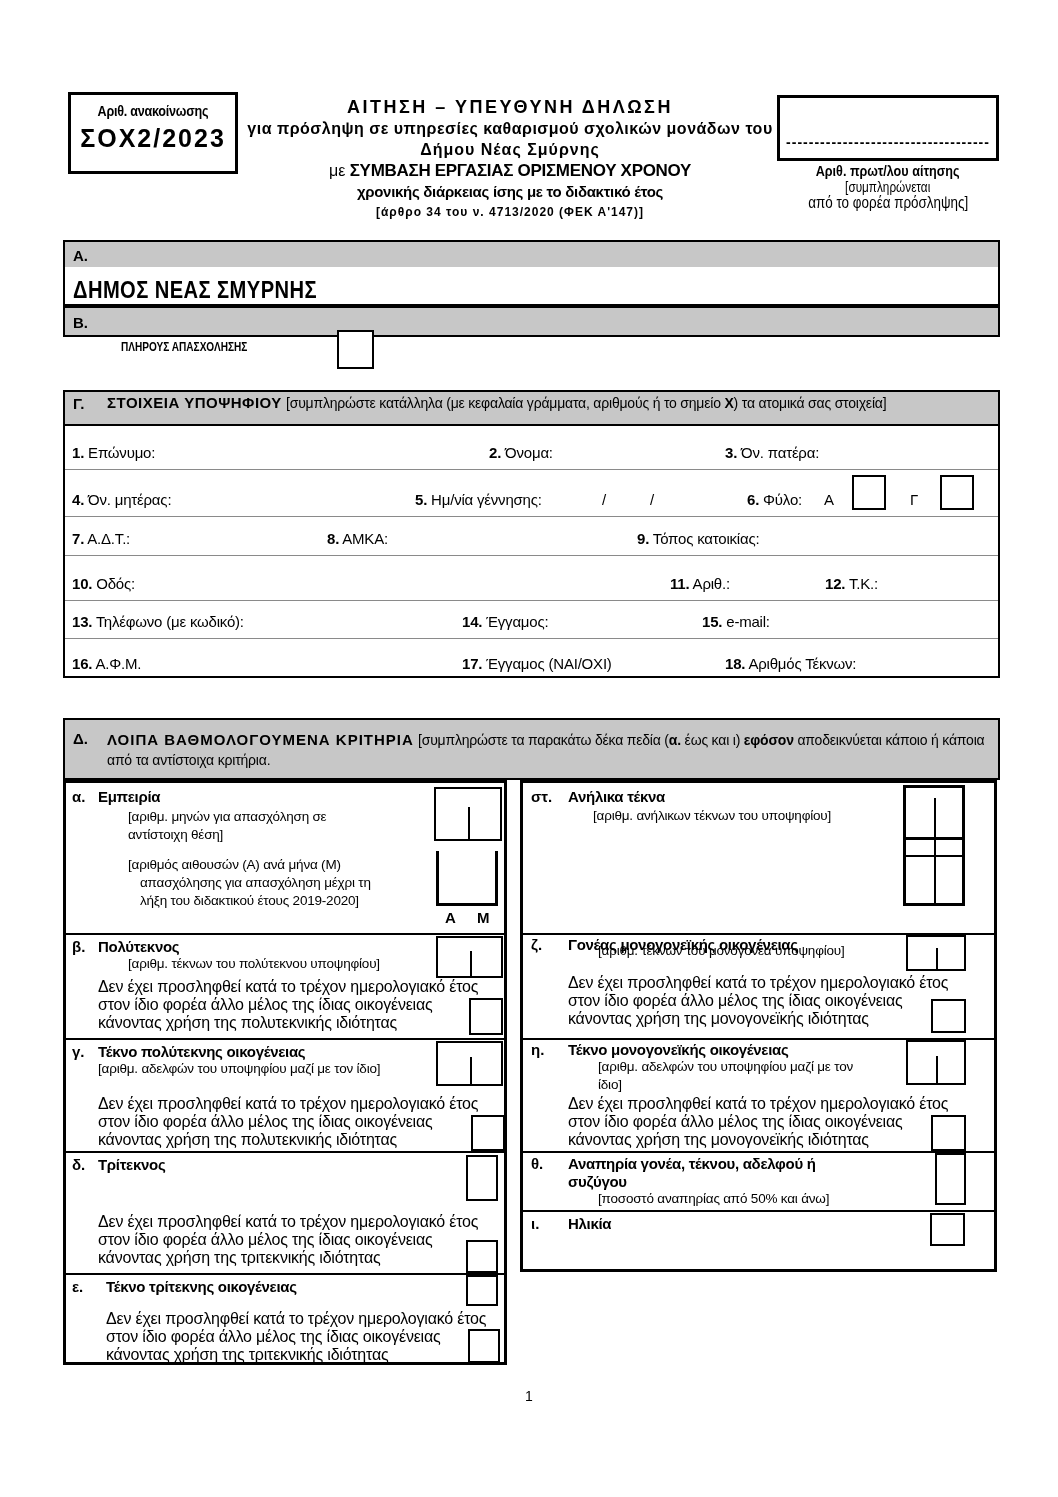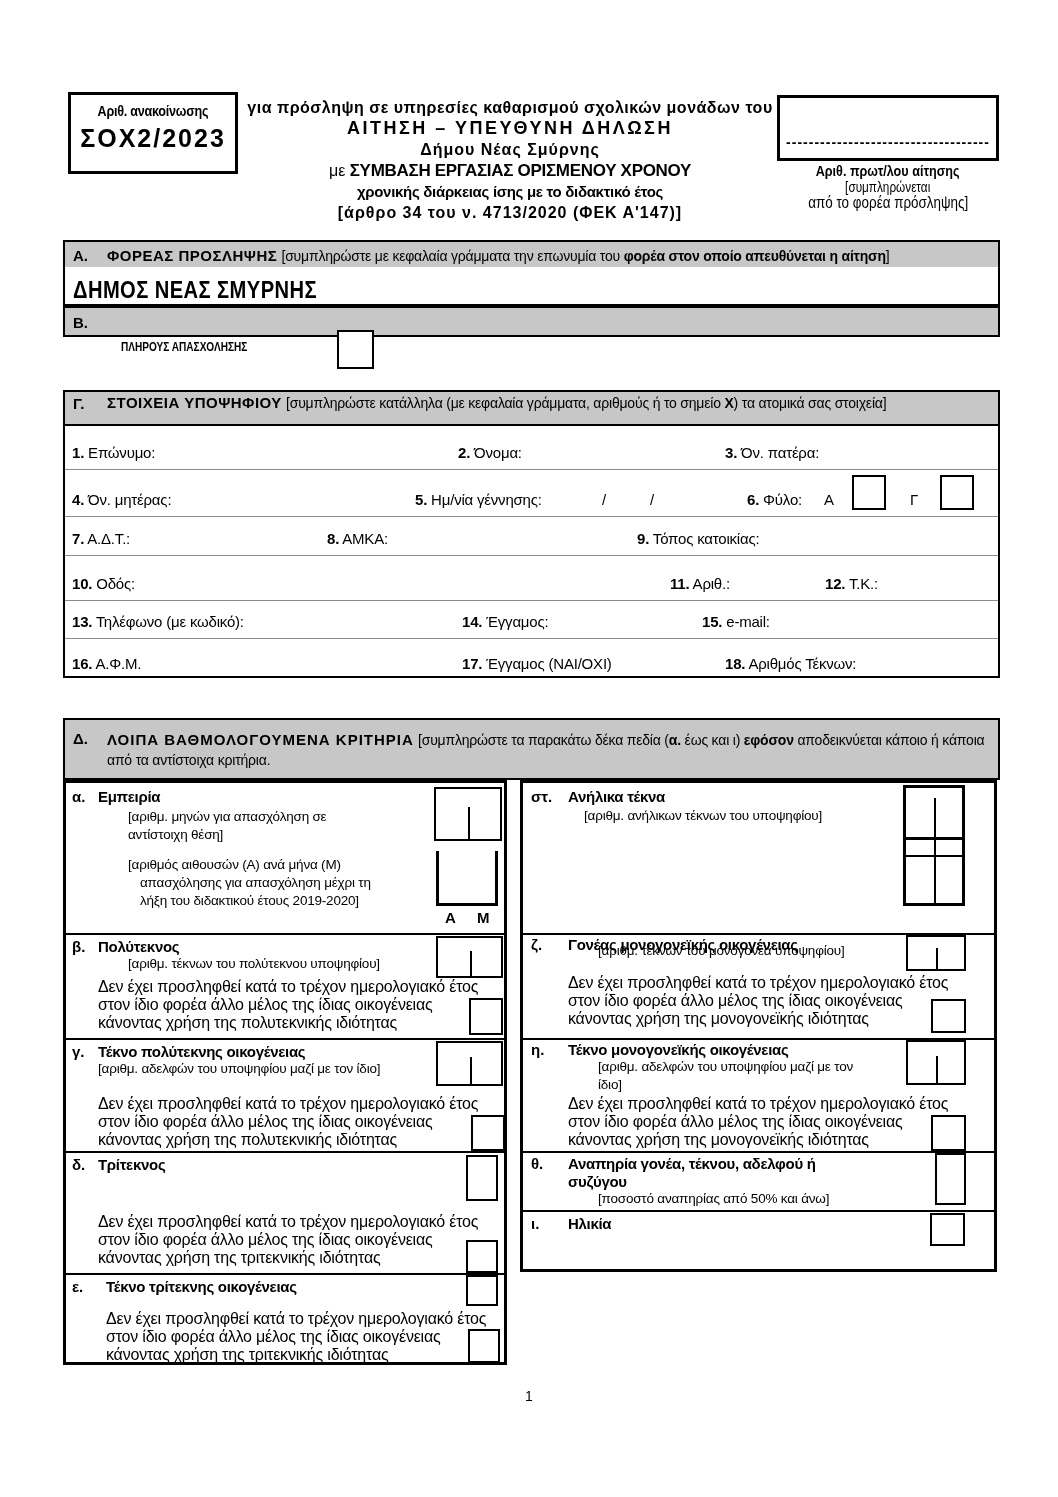--- a/index.html
+++ b/index.html
@@ -34,45 +34,41 @@
 <div class="page">
 
   <div class="abs" style="left:68px;top:92px;width:170px;height:82px;border:3px solid #000;box-sizing:border-box;text-align:center">
     <div class="b" style="font-size:15px;margin-top:7px;letter-spacing:-0.3px">
       <span class="condc">Αριθ. ανακοίνωσης</span>
     </div>
     <div class="b" style="font-size:25px;margin-top:5px;letter-spacing:2px">ΣΟΧ2/2023</div>
   </div>
 
   <div class="abs" style="left:240px;top:97px;width:540px;text-align:center;line-height:21px">
+    <div class="b" style="font-size:18px;letter-spacing:2.5px">ΑΙΤΗΣΗ – ΥΠΕΥΘΥΝΗ ΔΗΛΩΣΗ</div>
     <div class="b" style="font-size:16px;letter-spacing:0.5px">για πρόσληψη σε υπηρεσίες καθαρισμού σχολικών μονάδων του</div>
-    <div class="b" style="font-size:18px;letter-spacing:2.5px">ΑΙΤΗΣΗ – ΥΠΕΥΘΥΝΗ ΔΗΛΩΣΗ</div>
     <div class="b" style="font-size:16px;letter-spacing:1px">Δήμου Νέας Σμύρνης</div>
     <div style="font-size:16px">
       <span>με </span><span class="b narrow" style="font-size:17px">ΣΥΜΒΑΣΗ ΕΡΓΑΣΙΑΣ ΟΡΙΣΜΕΝΟΥ ΧΡΟΝΟΥ</span>
     </div>
     <div class="b narrow" style="font-size:15px;font-weight:600">χρονικής διάρκειας ίσης με το διδακτικό έτος</div>
-    <div class="b" style="font-size:16px;letter-spacing:1px">[άρθρο 34 του ν. 4713/2020 (ΦΕΚ Α'147)]</div>
+    <div class="b" style="font-size:12px;letter-spacing:1px">[άρθρο 34 του ν. 4713/2020 (ΦΕΚ Α'147)]</div>
   </div>
 
   <div class="abs" style="left:777px;top:95px;width:222px;height:66px;border:3px solid #000;box-sizing:border-box">
     <div style="position:absolute;left:0;right:0;bottom:8px;text-align:center;font-size:14px;font-weight:bold;letter-spacing:1px">------------------------------------</div>
   </div>
   <div class="abs" style="left:777px;top:163px;width:222px;text-align:center;line-height:16px">
     <div class="b" style="font-size:15px"><span class="condc">Αριθ. πρωτ/λου αίτησης</span></div>
     <div style="font-size:14px"><span class="condc">[συμπληρώνεται</span></div>
     <div style="font-size:16px"><span class="condc">από το φορέα πρόσληψης]</span></div>
   </div>
 
   <div class="abs bar" style="left:63px;top:240px;width:937px;height:29px">
     <span class="abs b" style="left:8px;top:5px;font-size:15px">Α.</span>
-    <span class="abs" style="left:42px;top:5px;font-size:15px;white-space:nowrap">
-      <span class="b" style="letter-spacing:0.5px">ΦΟΡΕΑΣ ΠΡΟΣΛΗΨΗΣ</span>
-      <span class="bar-text">[συμπληρώστε με κεφαλαία γράμματα την επωνυμία του </span><span class="bar-text b">φορέα στον οποίο απευθύνεται η αίτηση</span><span class="bar-text">]</span>
-    </span>
   </div>
   <div class="abs whbox" style="left:63px;top:267px;width:937px;height:39px;border-top:none">
     <span class="abs" style="left:8px;top:9px;font-size:24px;font-weight:bold">
       <span class="cond" style="letter-spacing:0.5px">ΔΗΜΟΣ ΝΕΑΣ ΣΜΥΡΝΗΣ</span>
     </span>
   </div>
 
   <div class="abs bar" style="left:63px;top:306px;width:937px;height:31px">
     <span class="abs b" style="left:8px;top:6px;font-size:15px">Β.</span>
   </div>
@@ -85,21 +81,21 @@
     <div class="bar" style="position:absolute;left:-2px;top:-2px;right:-2px;height:36px">
       <span class="abs b" style="left:8px;top:3px;font-size:15px">Γ.</span>
       <div class="abs" style="left:42px;top:3px;right:8px;font-size:15px;line-height:15px">
         <span class="b" style="letter-spacing:0.5px">ΣΤΟΙΧΕΙΑ ΥΠΟΨΗΦΙΟΥ</span>
         <span class="bar-text">[συμπληρώστε κατάλληλα (με κεφαλαία γράμματα, αριθμούς ή το σημείο </span><span class="bar-text b">Χ</span><span class="bar-text">) τα ατομικά σας στοιχεία]</span>
       </div>
     </div>
 
     <div class="crow" style="top:34px;height:43px">
       <span class="lbl" style="left:7px"><span class="num">1.</span> <span>Επώνυμο:</span></span>
-      <span class="lbl" style="left:393px"><span class="num">2.</span> <span>Όνομα:</span></span>
+      <span class="lbl" style="left:424px"><span class="num">2.</span> <span>Όνομα:</span></span>
       <span class="lbl" style="left:660px"><span class="num">3.</span> <span>Όν. πατέρα:</span></span>
     </div>
     <div class="divider" style="top:77px"></div>
 
     <div class="crow" style="top:77px;height:47px">
       <span class="lbl" style="left:7px"><span class="num">4.</span> <span>Όν. μητέρας:</span></span>
       <span class="lbl" style="left:350px"><span class="num">5.</span> <span>Ημ/νία γέννησης:</span></span>
       <span class="lbl" style="left:537px">/</span>
       <span class="lbl" style="left:585px">/</span>
       <span class="lbl" style="left:682px"><span class="num">6.</span> <span>Φύλο:</span></span>
@@ -208,21 +204,21 @@
       <div>στον ίδιο φορέα άλλο μέλος της ίδιας οικογένειας</div>
       <div>κάνοντας χρήση της τριτεκνικής ιδιότητας</div>
     </div>
     <div class="ckbox" style="left:402px;top:546px;width:32px;height:34px"></div>
   </div>
 
   <div class="sec-table" style="left:520px;top:780px;width:477px;height:492px;border-width:3px">
 
     <span class="crit-letter" style="left:8px;top:5px">στ.</span>
     <span class="crit-title" style="left:45px;top:5px">Ανήλικα τέκνα</span>
-    <span class="crit-bracket" style="left:61px;top:25px">[αριθμ. ανήλικων τέκνων του υποψηφίου]</span>
+    <span class="crit-bracket" style="left:70px;top:25px">[αριθμ. ανήλικων τέκνων του υποψηφίου]</span>
     <div class="abs" style="left:380px;top:2px;width:62px;height:121px;border:3px solid #000;box-sizing:border-box;background:#fff">
       <div style="position:absolute;left:50%;top:10px;bottom:0;width:2px;background:#000"></div>
       <div style="position:absolute;left:0;right:0;top:49px;height:0;border-top:3px solid #000"></div>
       <div style="position:absolute;left:0;right:0;top:67px;height:0;border-top:2px solid #000"></div>
     </div>
 
     <div class="hdivider" style="top:150px"></div>
 
     <span class="crit-letter" style="left:8px;top:153px">ζ.</span>
     <span class="crit-title" style="left:45px;top:153px">Γονέας μονογονεϊκής οικογένειας</span>

